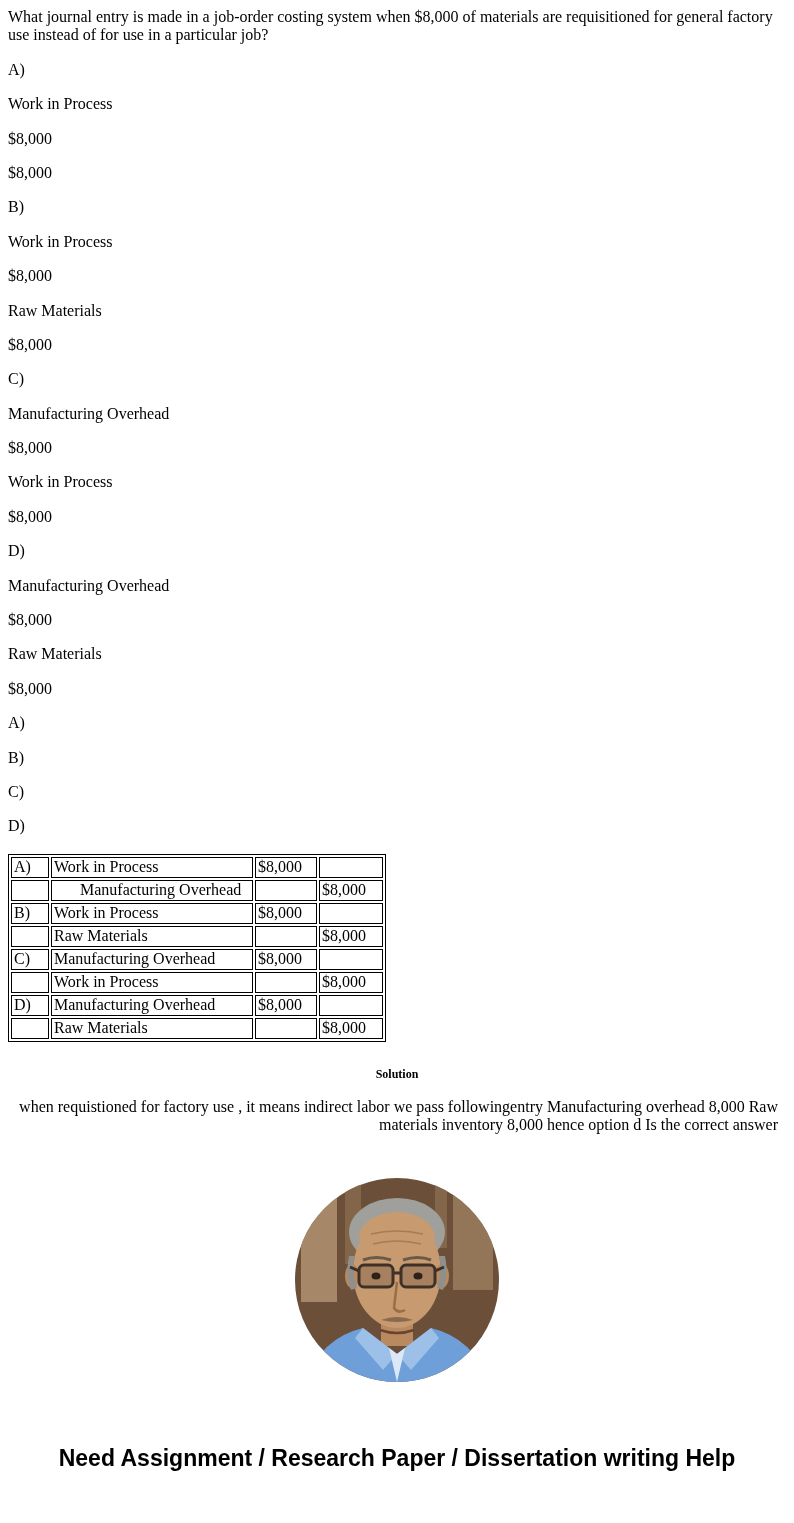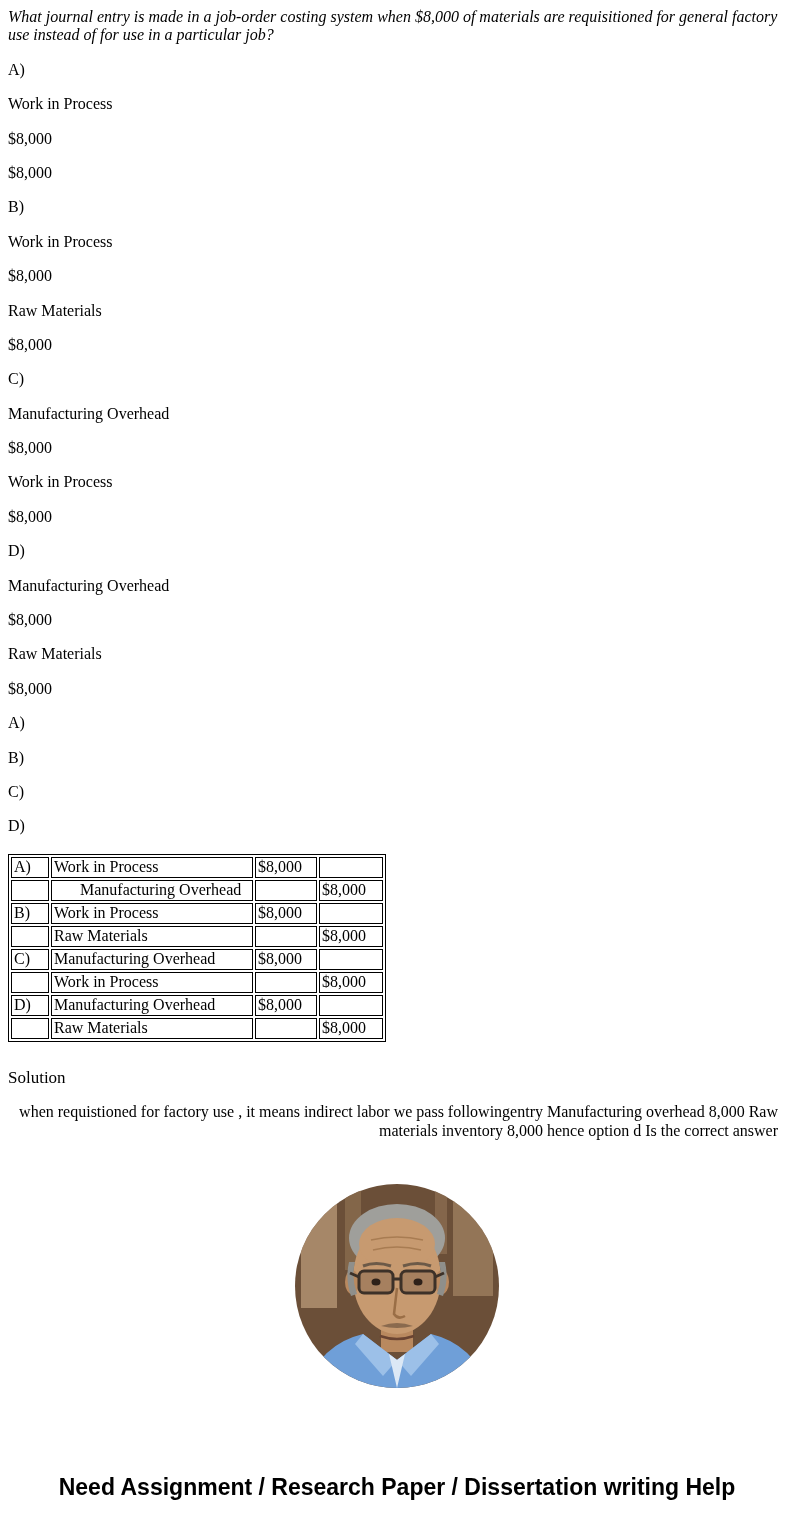--- a/index.html
+++ b/index.html
@@ -12,61 +12,62 @@
     width: 794px;
     min-height: 1523px;
     margin: 0 auto;
     padding: 8px;
     box-sizing: border-box;
     font-family: "Liberation Serif", serif;
     font-size: 16px;
     line-height: 1.15;
   }
   p { margin: 16px 0; }
-  p.first-para { margin-top: 0; font-style: italic; }
+  p.first-para { margin-top: 0; }
   .question { max-width: 778px; }
 
   table.journal {
     border: 1px solid #000;
     border-collapse: separate;
     border-spacing: 2px;
     margin-top: 18px;
     font-size: 16px;
   }
   table.journal td {
     border: 1px solid #000;
     padding: 0 2px;
     height: 19px;
     vertical-align: middle;
     white-space: nowrap;
   }
   table.journal td.indent { padding-left: 28px; }
 
   .solution-heading {
-    font-weight: normal;
-    font-size: 17px;
+    font-weight: bold;
+    font-size: 12px;
     margin: 26px 0 16px 0;
+    text-align: center;
   }
   .solution-text { max-width: 770px; text-align: right; }
 
   .photo-wrap {
     text-align: center;
     margin-top: 44px;
   }
   .photo {
     display: inline-block;
     width: 204px;
     height: 204px;
     border-radius: 50%;
     overflow: hidden;
     line-height: 0;
   }
 
   .footer {
-    margin-top: 80px;
+    margin-top: 56px;
     text-align: center;
     font-family: "Liberation Sans", sans-serif;
     font-weight: 700;
     font-size: 23px;
     line-height: 30px;
     color: #000000;
   }
   .footer .help-line { max-width: 740px; margin: 0 auto; }
   .footer .contact-line { margin: 0 auto; }
 </style>

